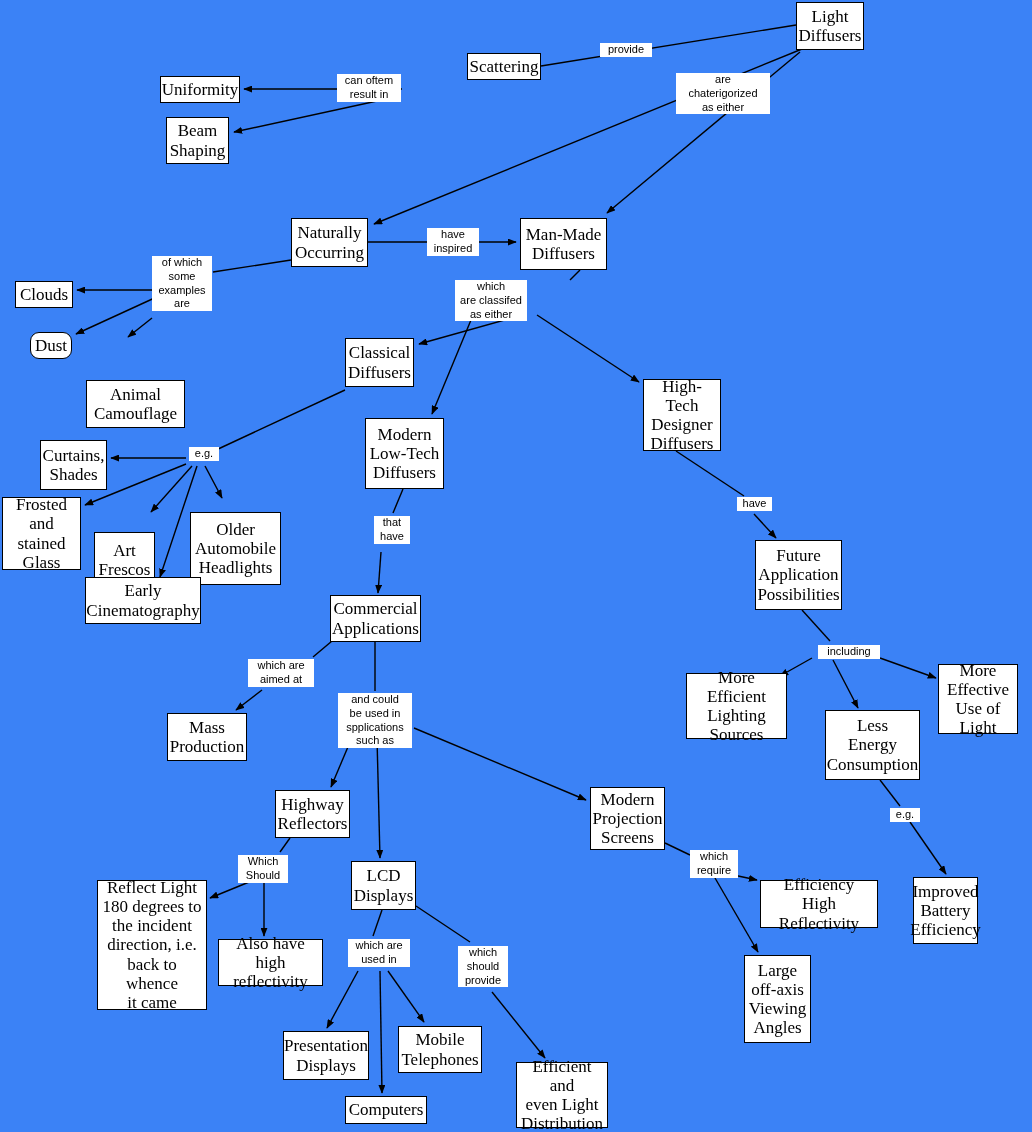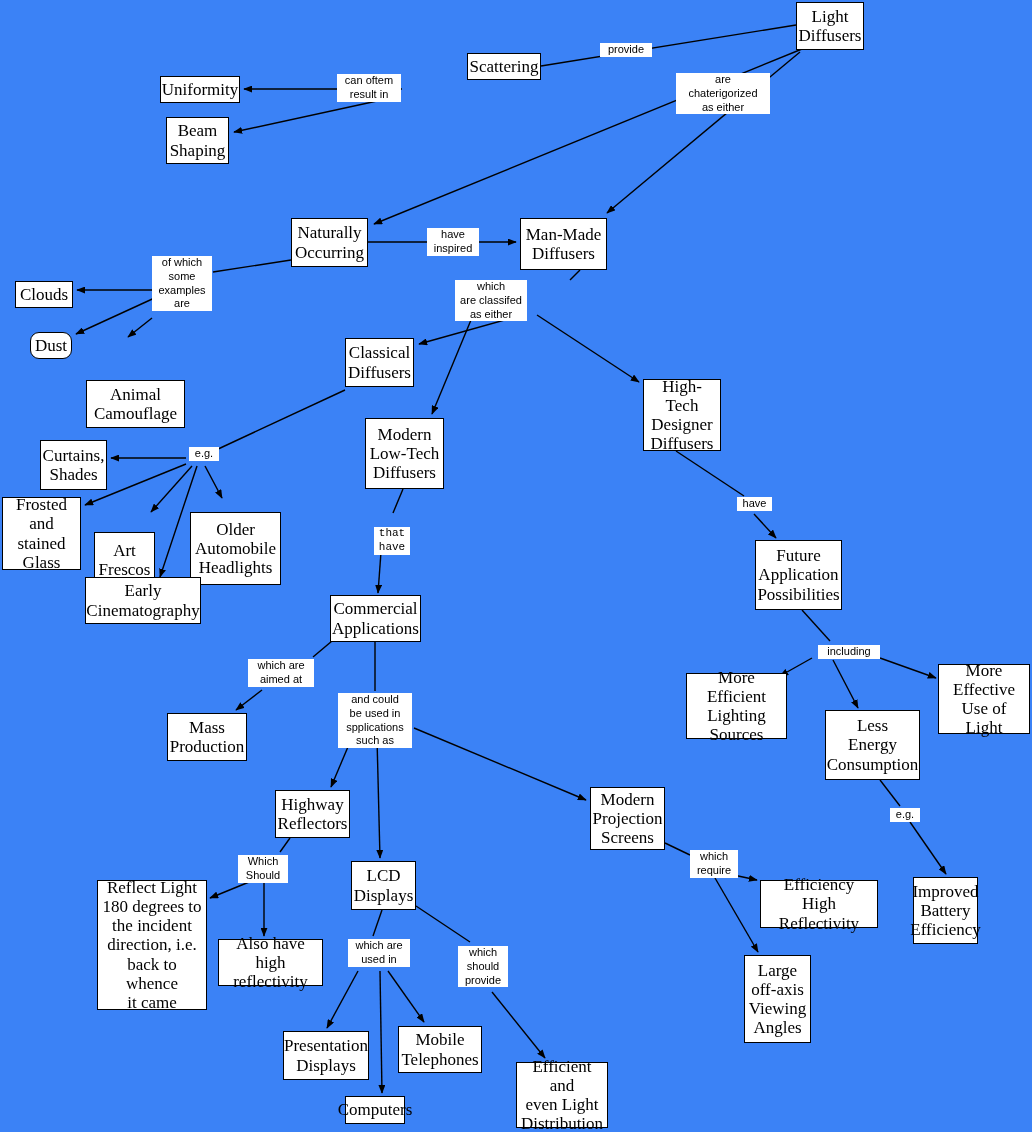--- a/index.html
+++ b/index.html
@@ -152,21 +152,21 @@
       <div class="node" style="left: 85px; top: 577px; width: 116px; height: 47px;">Early
 Cinematography</div>
       <div class="node" style="left: 755px; top: 540px; width: 87px; height: 70px;">Future
 Application
 Possibilities</div>
       <div class="node" style="left: 330px; top: 595px; width: 91px; height: 47px;">Commercial
 Applications</div>
       <div class="node" style="left: 686px; top: 673px; width: 101px; height: 66px;">More Efficient
 Lighting
 Sources</div>
-      <div class="node" style="left: 938px; top: 664px; width: 92px; height: 70px;">More
+      <div class="node" style="left: 938px; top: 664px; width: 80px; height: 70px;">More
 Effective
 Use of Light</div>
       <div class="node" style="left: 825px; top: 710px; width: 95px; height: 70px;">Less
 Energy
 Consumption</div>
       <div class="node" style="left: 167px; top: 713px; width: 80px; height: 48px;">Mass
 Production</div>
       <div class="node" style="left: 275px; top: 790px; width: 75px; height: 48px;">Highway
 Reflectors</div>
       <div class="node" style="left: 590px; top: 787px; width: 75px; height: 63px;">Modern
@@ -191,41 +191,41 @@
 off-axis
 Viewing
 Angles</div>
       <div class="node" style="left: 283px; top: 1031px; width: 86px; height: 49px;">Presentation
 Displays</div>
       <div class="node" style="left: 398px; top: 1026px; width: 84px; height: 47px;">Mobile
 Telephones</div>
       <div class="node" style="left: 516px; top: 1062px; width: 92px; height: 66px;">Efficient and
 even Light
 Distribution</div>
-      <div class="node" style="left: 345px; top: 1096px; width: 60px; height: 28px;">Computers</div>
+      <div class="node" style="left: 345px; top: 1096px; width: 82px; height: 28px;">Computers</div>
     </div>
   <div id="labels-layer">
       <div class="edge-label" style="left: 600px; top: 43px; width: 52px;">provide</div>
       <div class="edge-label" style="left: 676px; top: 73px; width: 94px;">are
 chaterigorized
 as either</div>
       <div class="edge-label" style="left: 337px; top: 74px; width: 64px;">can oftem
 result in</div>
       <div class="edge-label" style="left: 427px; top: 228px; width: 52px;">have
 inspired</div>
       <div class="edge-label" style="left: 152px; top: 256px; width: 60px;">of which
 some
 examples
 are</div>
       <div class="edge-label" style="left: 455px; top: 280px; width: 72px;">which
 are classifed
 as either</div>
       <div class="edge-label" style="left: 189px; top: 447px; width: 30px;">e.g.</div>
       <div class="edge-label" style="left: 737px; top: 497px; width: 35px;">have</div>
-      <div class="edge-label" style="left: 374px; top: 527px; width: 36px; font-family: Liberation Mono, monospace;">that
+      <div class="edge-label" style="left: 374px; top: 516px; width: 36px;">that
 have</div>
       <div class="edge-label" style="left: 818px; top: 645px; width: 62px;">including</div>
       <div class="edge-label" style="left: 248px; top: 659px; width: 66px;">which are
 aimed at</div>
       <div class="edge-label" style="left: 338px; top: 693px; width: 74px;">and could
 be used in
 spplications
 such as</div>
       <div class="edge-label" style="left: 890px; top: 808px; width: 30px;">e.g.</div>
       <div class="edge-label" style="left: 238px; top: 855px; width: 50px;">Which

